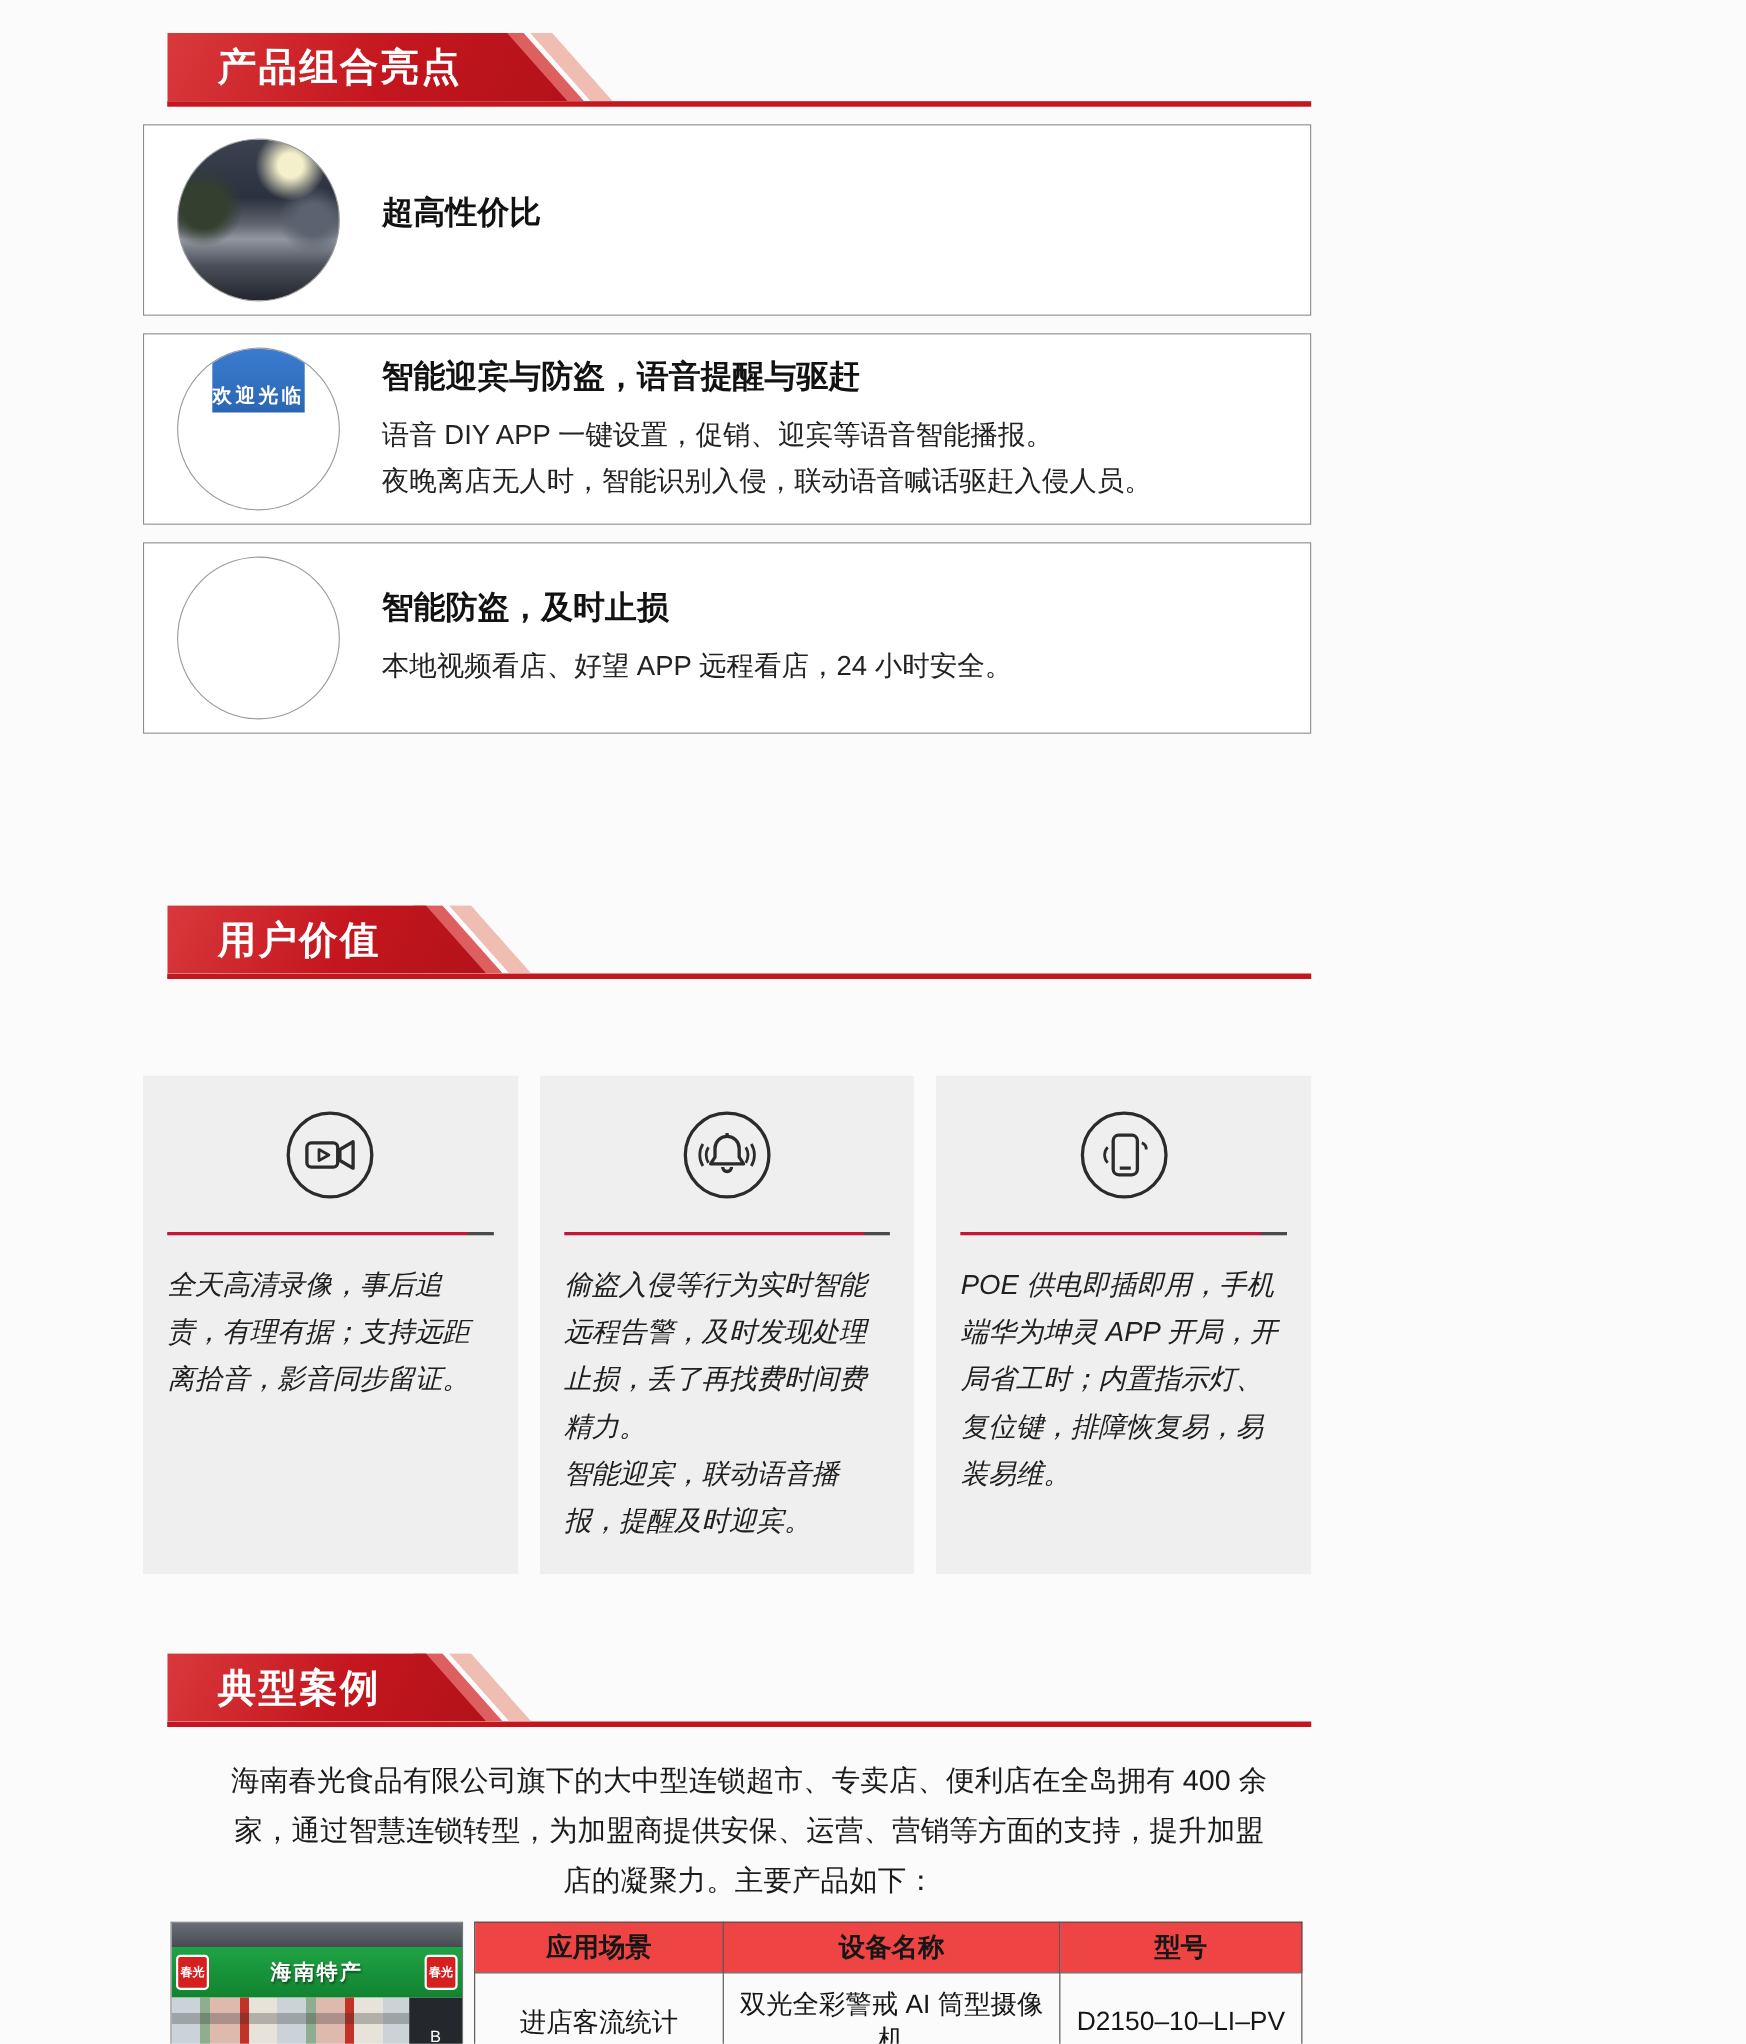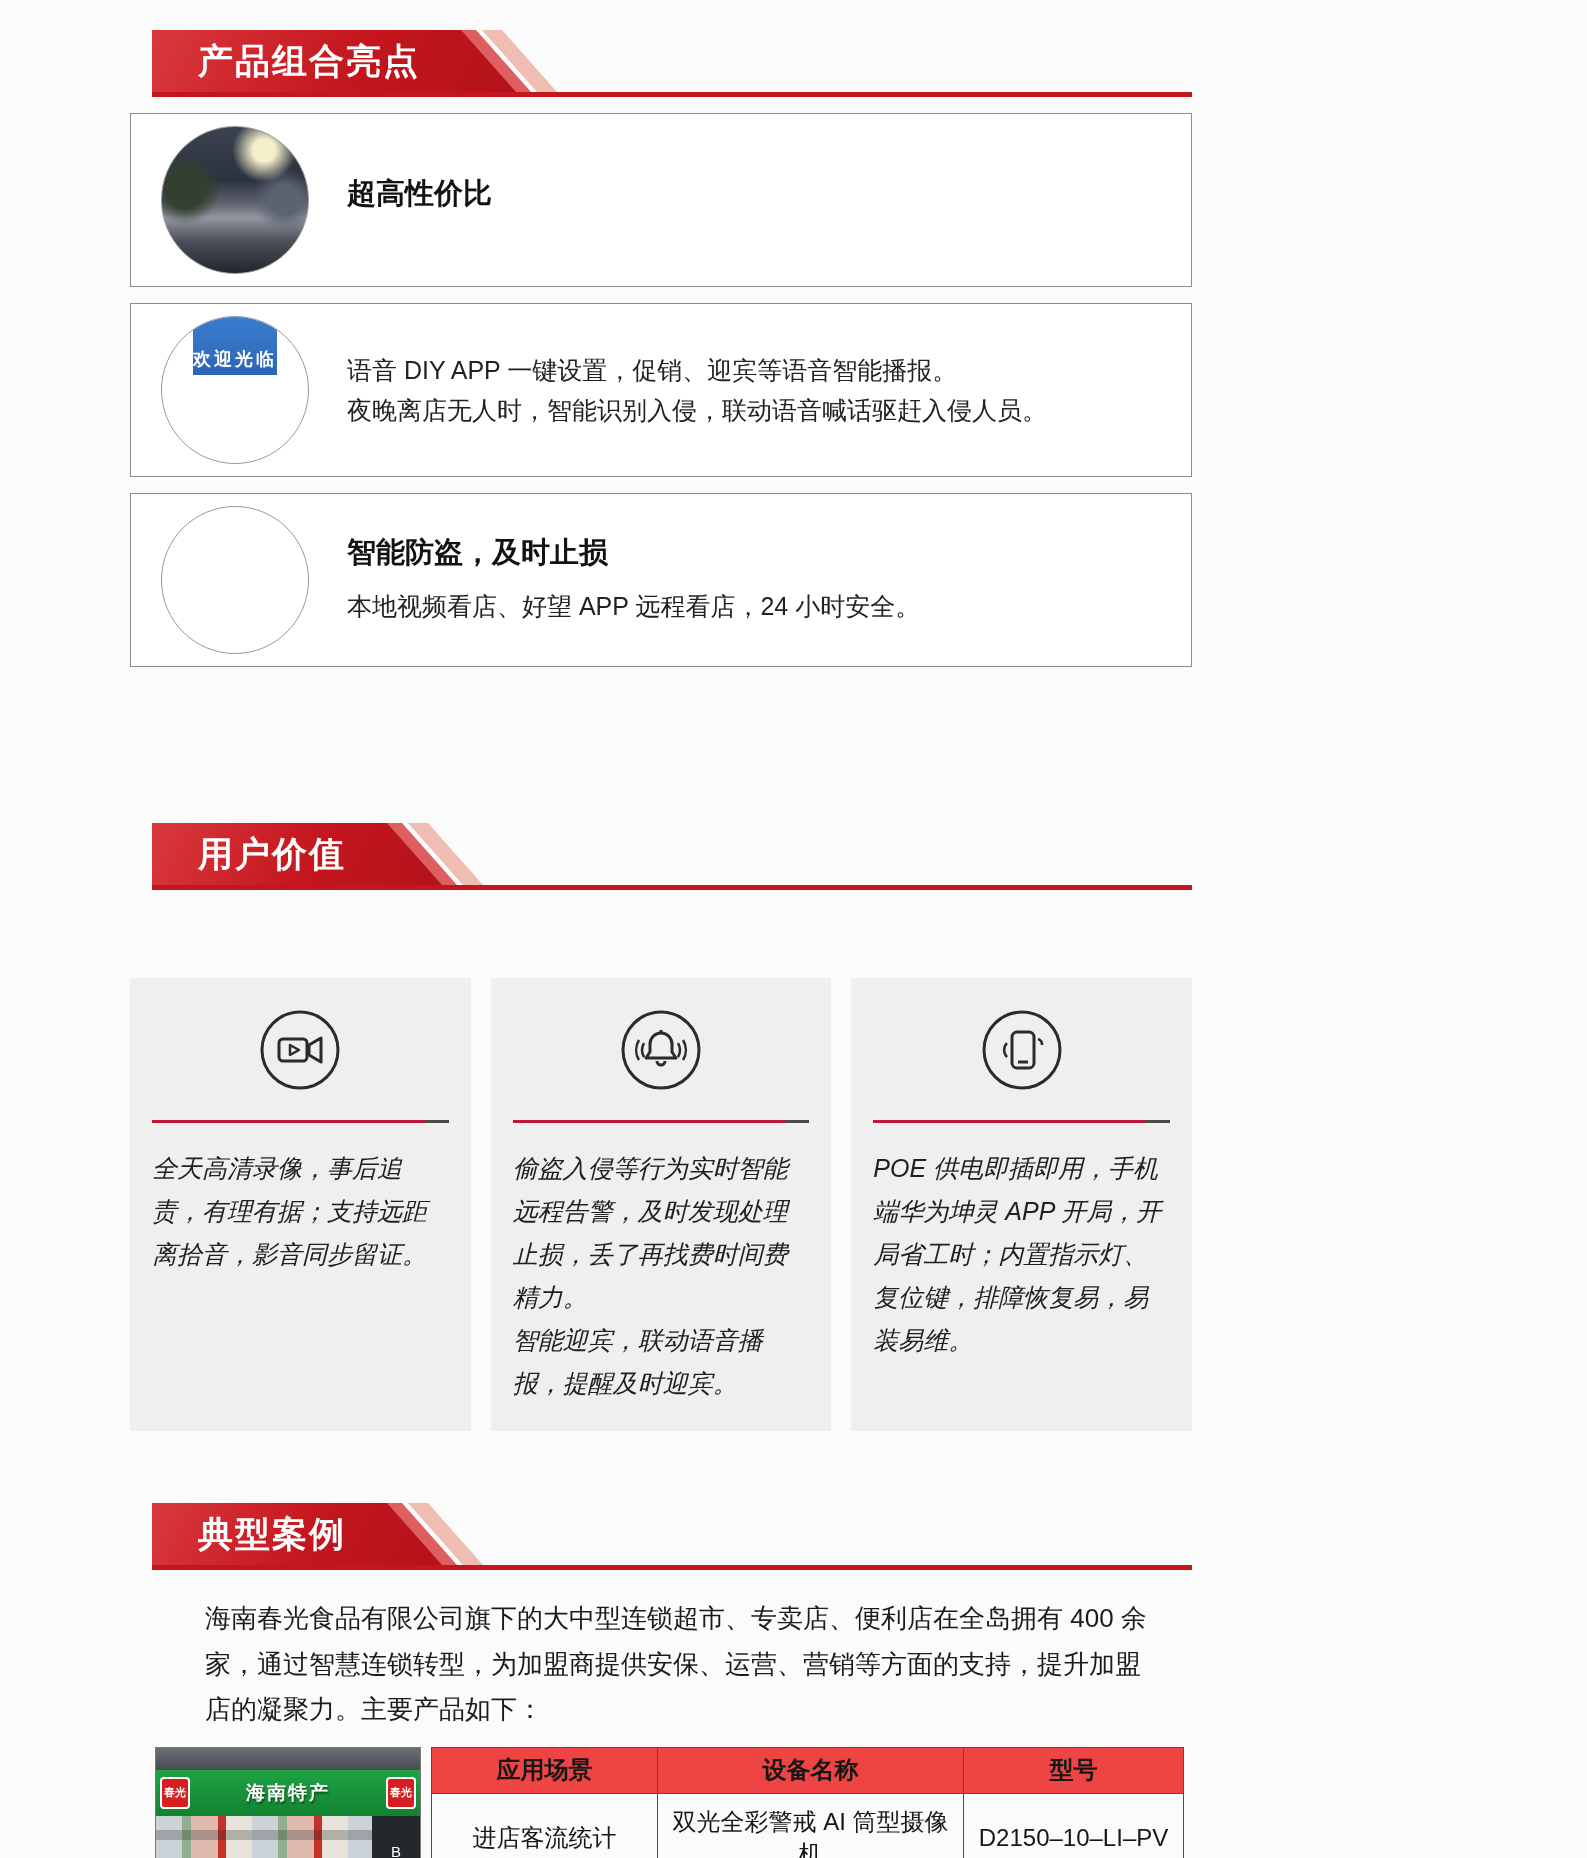--- a/index.html
+++ b/index.html
@@ -44,21 +44,21 @@
 
   
   .cards { display:flex; gap:20px; margin-top:88px;font-style:italic; }
   .card { width:341px; background:#efeff0; min-height:368px; padding-bottom:26px; }
   .icon-wrap { height:116px; display:flex; align-items:center; justify-content:center; padding-top:28px; }
   .divider { height:3px; background:linear-gradient(90deg,#c2173a 0 92%,#4a4a4a 92%); margin:26px 22px 24px 22px; }
   .card-text { padding:0 22px; font-size:25px; line-height:1.72; color:#202020; }
   .card-text .p + .p { margin-top:0; }
 
   
-  .intro { margin:26px 0 0 75px; width:952px; font-size:26px; line-height:1.75; color:#1b1b1b; }
+  .intro { margin:26px 0 0 75px; width:952px; font-size:26px; line-height:1.75; color:#1b1b1b;text-align:center; }
   .bottom { display:flex; margin-top:14px; align-items:flex-start; }
   .photo-col { margin-left:25px; width:266px; }
   .shopfront { width:266px; height:208px; border:1px solid #777; display:flex; flex-direction:column; overflow:hidden; }
   .shop-top { height:22px; background:linear-gradient(180deg,#6a6f76,#474c54); }
   .shop-sign { height:46px; background:linear-gradient(180deg,#1fa345,#11832f); display:flex; align-items:center; justify-content:space-between; padding:0 4px; }
   .shop-sign .logo { width:30px; height:32px; background:#d61f1f; border:2px solid #fff; border-radius:4px; color:#fff; font-size:11px; font-weight:bold; display:flex; align-items:center; justify-content:center; }
   .shop-sign .sign-text { color:#fff; font-weight:bold; font-size:19px; letter-spacing:2px; text-shadow:1px 2px 2px rgba(0,0,0,.45); }
   .shop-body { flex:1; display:flex; }
   .shop-goods { flex:1; background:
       repeating-linear-gradient(0deg, rgba(40,40,40,.28) 0 10px, rgba(0,0,0,0) 10px 38px),
@@ -94,20 +94,21 @@
       <div class="title">超高性价比</div>
     </div>
   </div>
 
   <div class="hbox">
     <div class="circle photo-store">
       <div class="sign">欢迎光临</div>
       <div class="shelves"></div>
     </div>
     <div class="htext">
+      <div class="title">智能迎宾与防盗，语音提醒与驱赶</div>
       <div class="line">语音 DIY APP 一键设置，促销、迎宾等语音智能播报。</div>
       <div class="line">夜晚离店无人时，智能识别入侵，联动语音喊话驱赶入侵人员。</div>
     </div>
   </div>
 
   <div class="hbox">
     <div class="circle photo-customer"></div>
     <div class="htext">
       <div class="title">智能防盗，及时止损</div>
       <div class="line">本地视频看店、好望 APP 远程看店，24 小时安全。</div>

